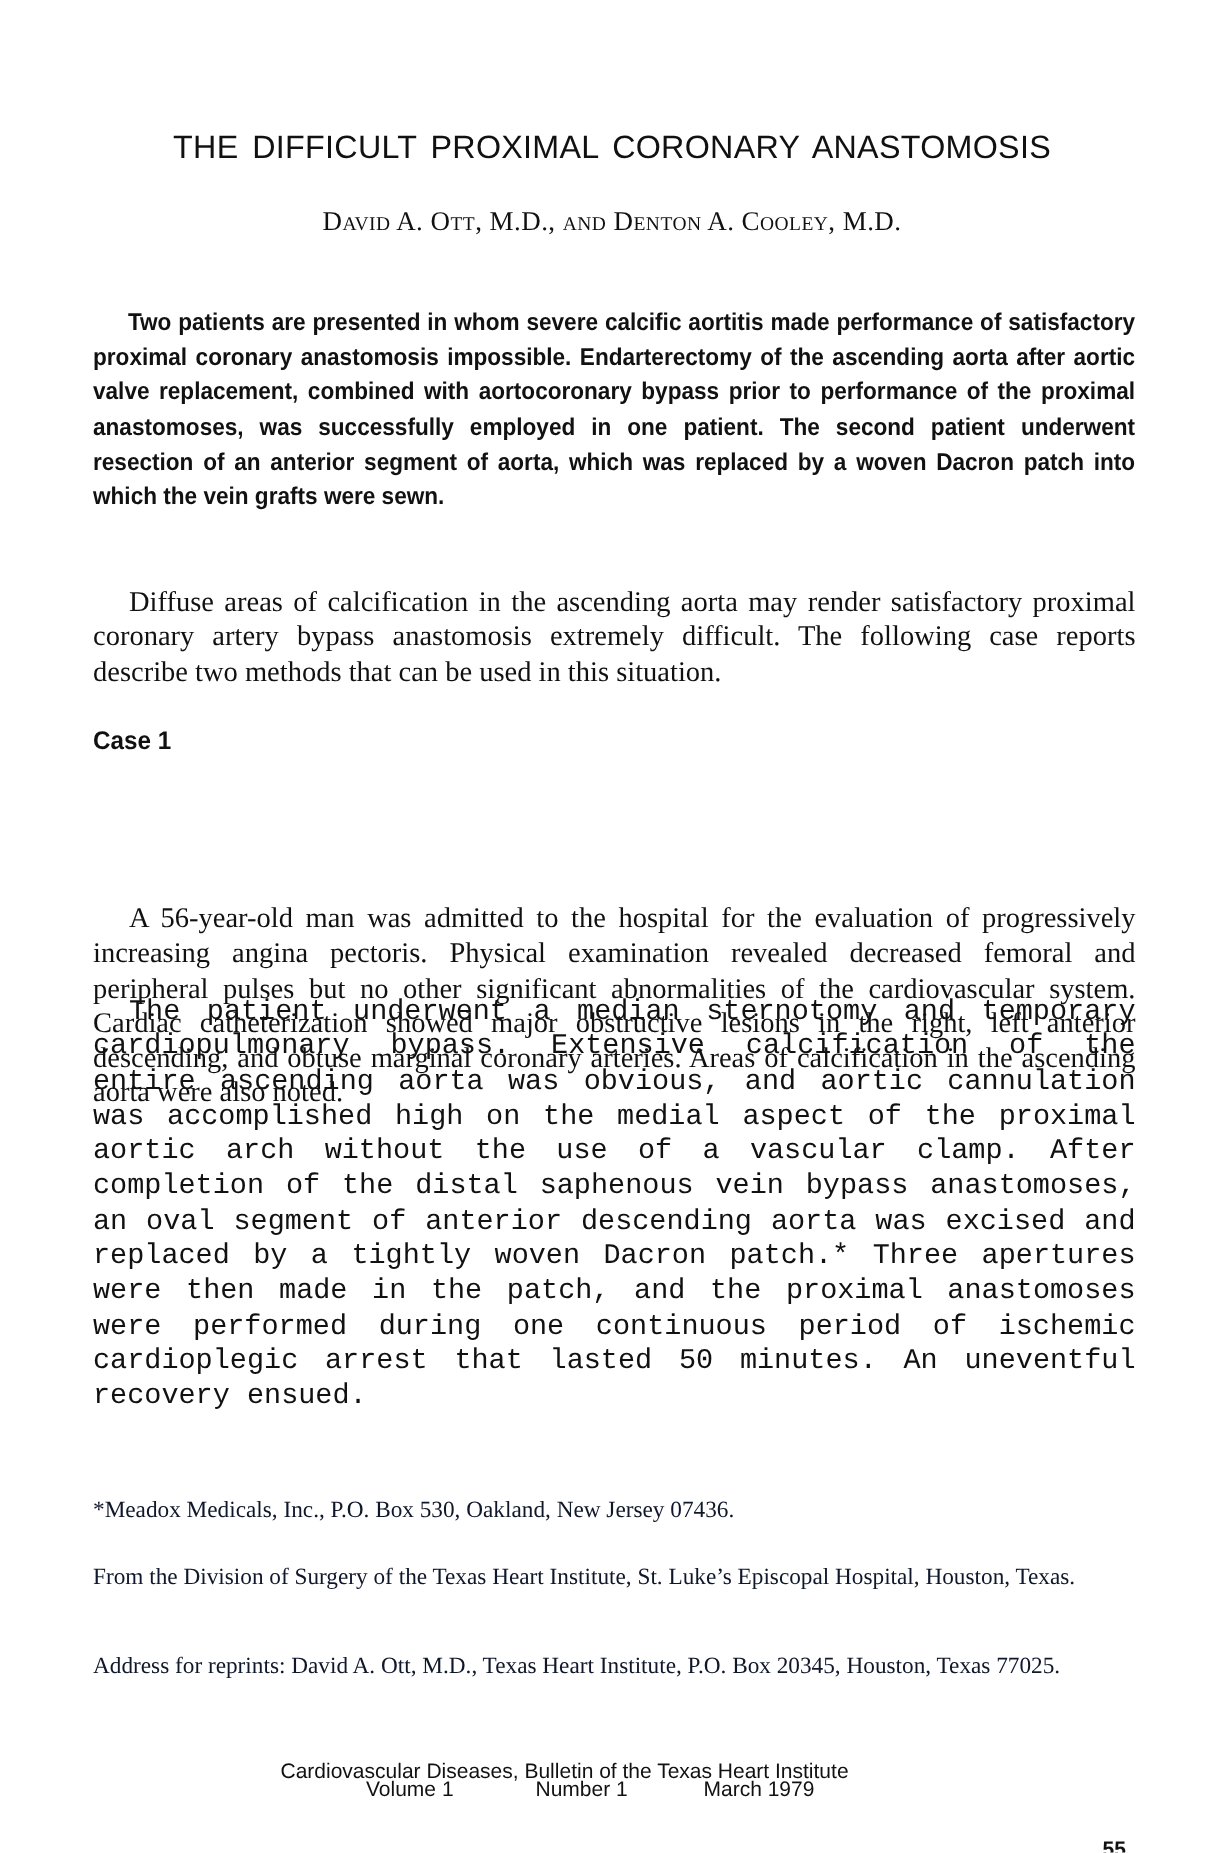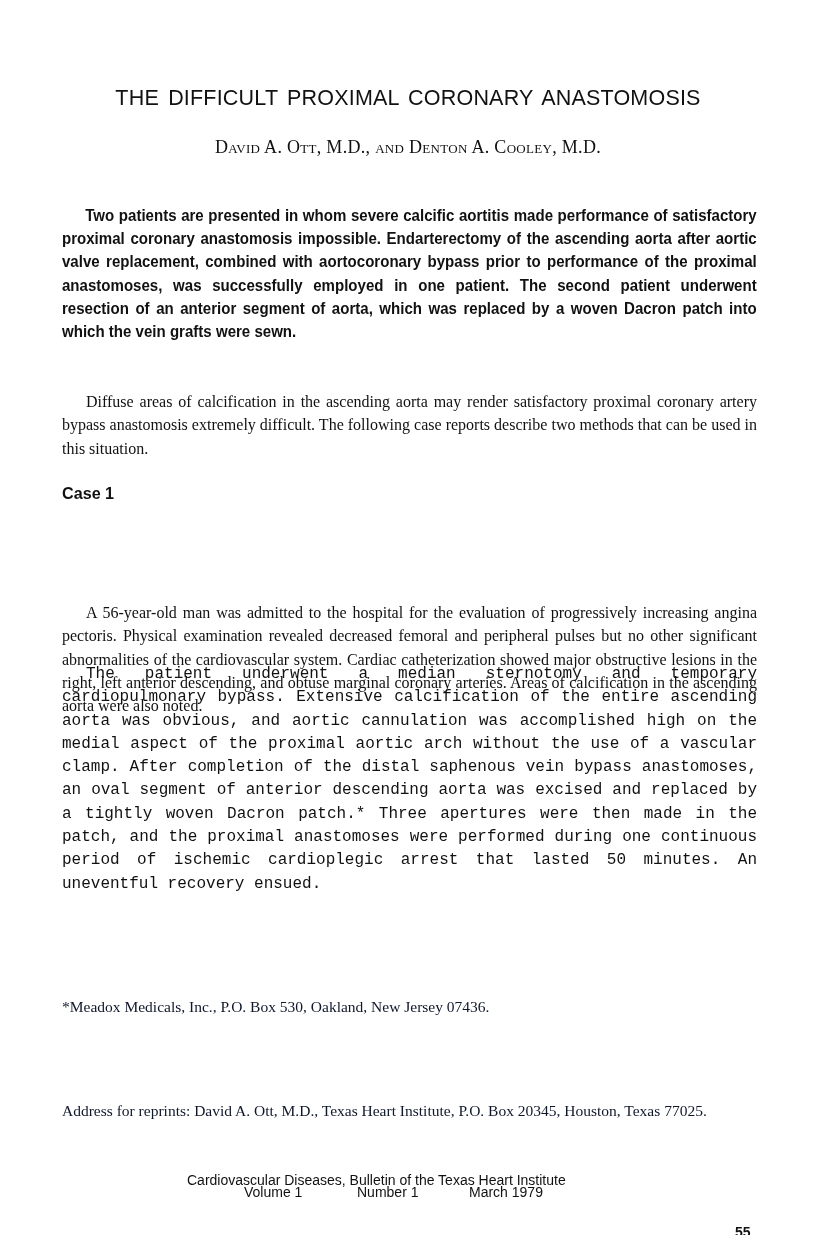--- a/index.html
+++ b/index.html
@@ -17,21 +17,21 @@
   }
   .abstract {
     position: absolute; left: 62px; top: 204px; width: 695px;
     font-family: "Liberation Sans", sans-serif; font-weight: bold; font-size: 16.2px;
     line-height: 23.2px; text-align: justify; text-indent: 25px;
     transform: scaleX(0.93); transform-origin: left top; width: 747px;
     color: #111; margin: 0;
   }
   .body-text {
     position: absolute; left: 62px; width: 695px;
-    font-family: "Liberation Serif", serif; font-size: 16px; line-height: 23.3px;
+    font-family: "Liberation Serif", serif; font-size: 19px; line-height: 23.3px;
     text-align: justify; text-indent: 24px; color: #111; margin: 0;
   }
   .intro { top: 390px; }
   .case-p1 { top: 561px; margin-top: 40px; }
   .case-p2 { top: 663px; font-family: Liberation Mono, monospace; }
   .heading {
     position: absolute; left: 62px; top: 484px;
     font-family: "Liberation Sans", sans-serif; font-weight: bold; font-size: 17px;
     color: #111; margin: 0; transform: scaleX(0.95); transform-origin: left top;
   }
@@ -67,20 +67,21 @@
 
   <p class="body-text intro">Diffuse areas of calcification in the ascending aorta may render satisfactory proximal coronary artery bypass anastomosis extremely difficult. The following case reports describe two methods that can be used in this situation.</p>
 
   <h2 class="heading">Case 1</h2>
 
   <p class="body-text case-p1">A 56-year-old man was admitted to the hospital for the evaluation of progressively increasing angina pectoris. Physical examination revealed decreased femoral and peripheral pulses but no other significant abnormalities of the cardiovascular system. Cardiac catheterization showed major obstructive lesions in the right, left anterior descending, and obtuse marginal coronary arteries. Areas of calcification in the ascending aorta were also noted.</p>
 
   <p class="body-text case-p2">The patient underwent a median sternotomy and temporary cardiopulmonary bypass. Extensive calcification of the entire ascending aorta was obvious, and aortic cannulation was accomplished high on the medial aspect of the proximal aortic arch without the use of a vascular clamp. After completion of the distal saphenous vein bypass anastomoses, an oval segment of anterior descending aorta was excised and replaced by a tightly woven Dacron patch.* Three apertures were then made in the patch, and the proximal anastomoses were performed during one continuous period of ischemic cardioplegic arrest that lasted 50 minutes. An uneventful recovery ensued.</p>
 
   <p class="footnote fn1">*Meadox Medicals, Inc., P.O. Box 530, Oakland, New Jersey 07436.</p>
+  <p class="footnote fn2">From the Division of Surgery of the Texas Heart Institute, St. Luke’s Episcopal Hospital, Houston, Texas.</p>
   <p class="footnote fn3">Address for reprints: David A. Ott, M.D., Texas Heart Institute, P.O. Box 20345, Houston, Texas 77025.</p>
 
   <div class="footer">
     <div class="footer-journal">Cardiovascular Diseases, Bulletin of the Texas Heart Institute</div>
     <div class="footer-issue">
       <span class="f-vol">Volume 1</span><span class="f-num">Number 1</span><span>March 1979</span>
     </div>
     <div class="page-number">55</div>
   </div>
 

